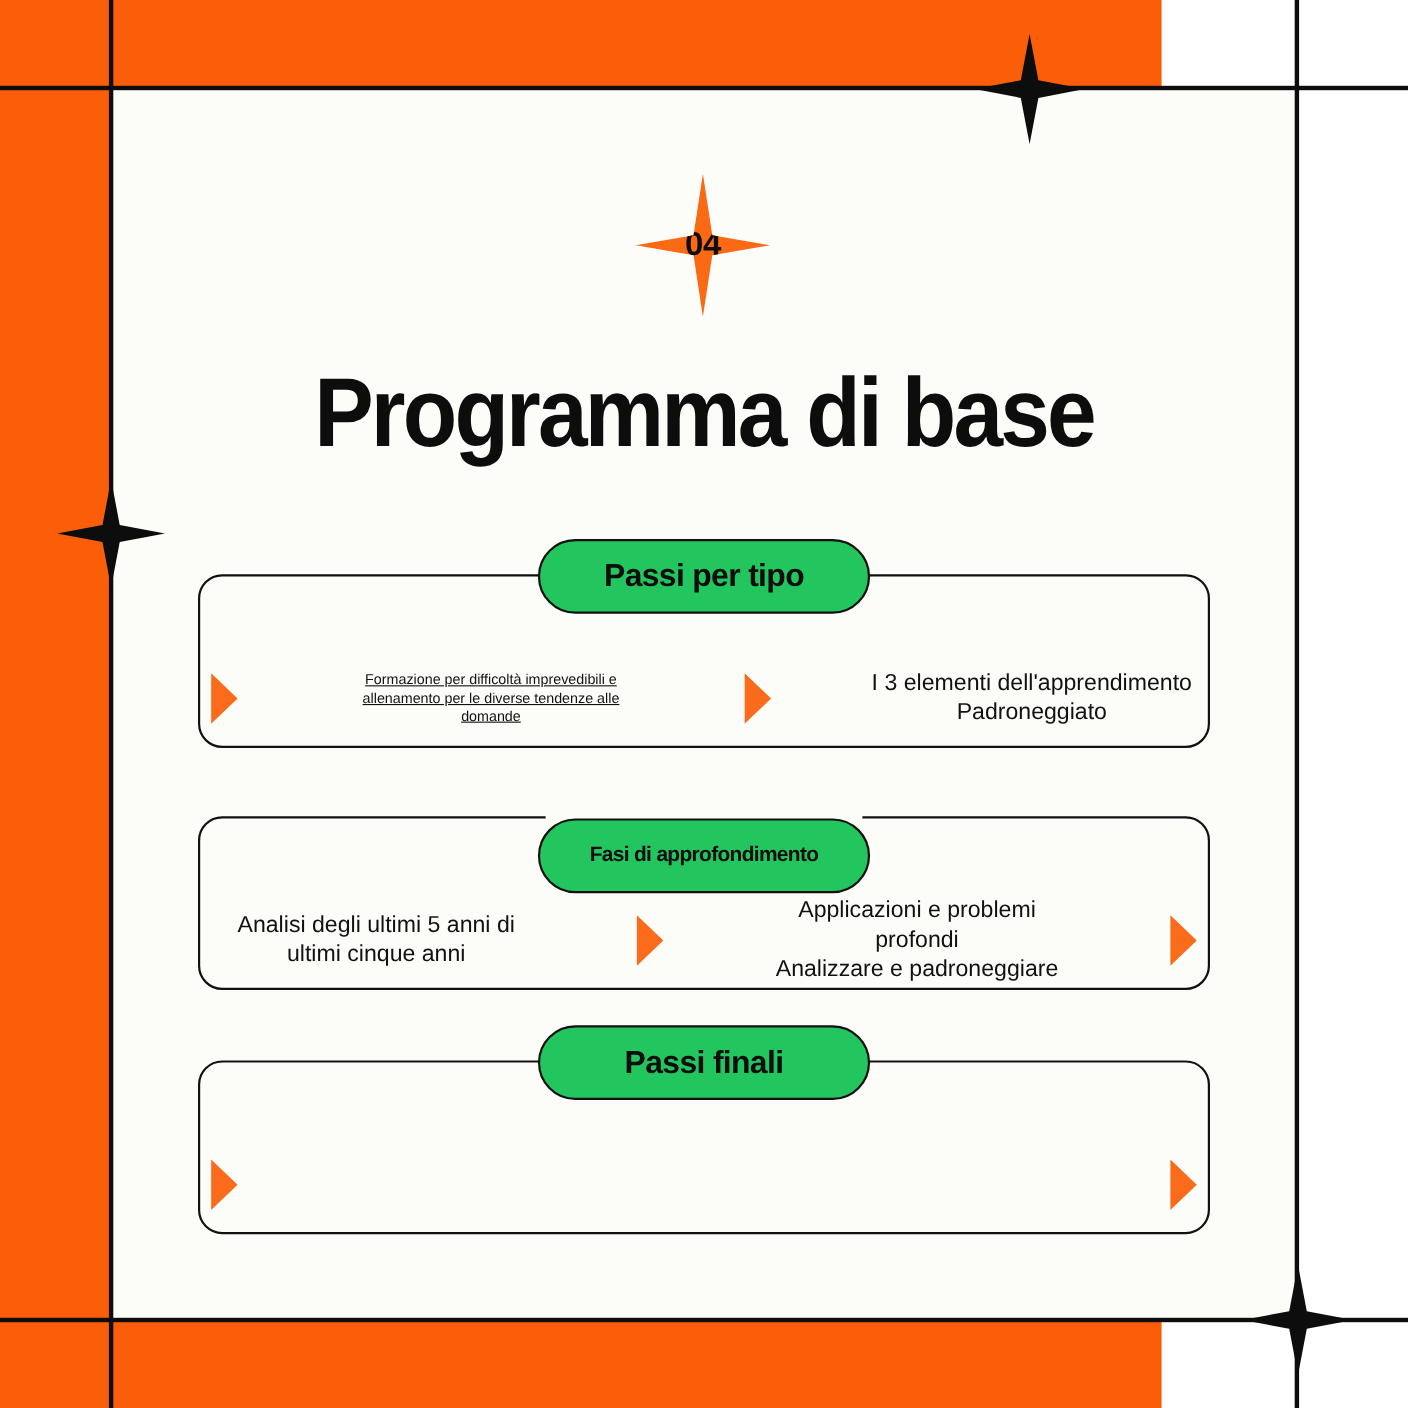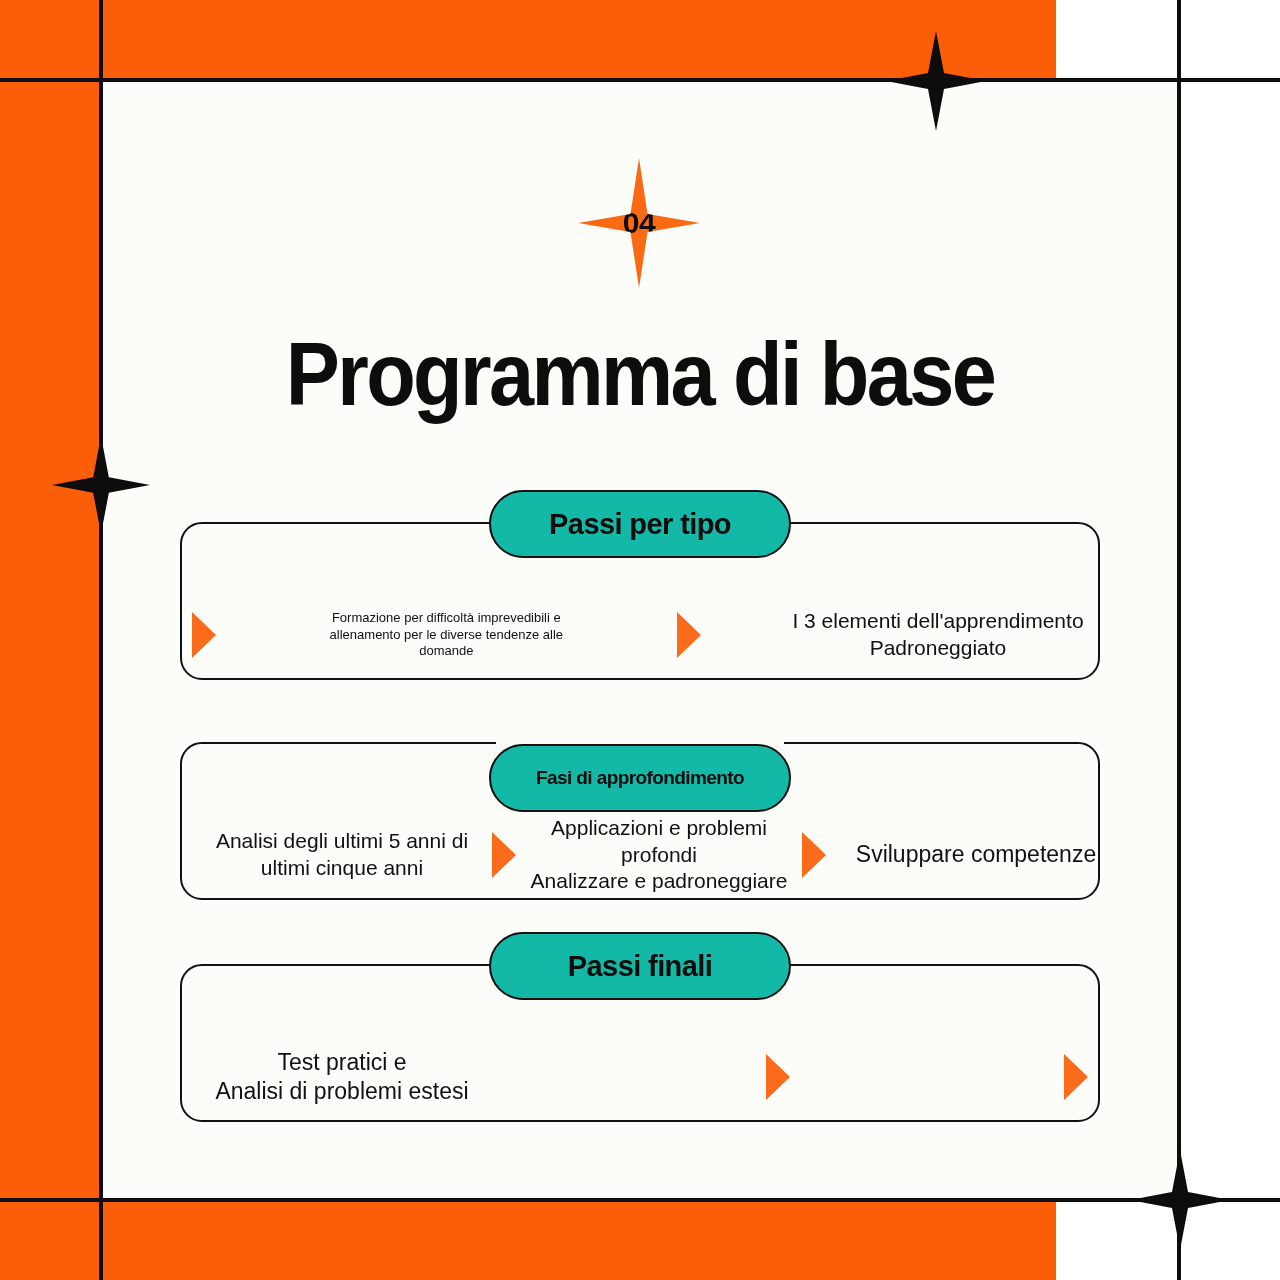--- a/index.html
+++ b/index.html
@@ -84,21 +84,21 @@
     align-items:center;
     justify-content:space-between;
     padding:0 10px;
   }
   .pill {
     position:absolute;
     left:50%;
     transform:translateX(-50%);
     top:-34px;
     width:302px; height:68px;
-    background:#14b8a6;
+    background:#22c55e;
     border:2.5px solid #111;
     border-radius:34px;
     display:flex; align-items:center; justify-content:center;
     z-index:3;
     color:#0D0D0D;
     font-weight:700;
     letter-spacing:-0.6px;
   }
   .pill.big   { font-size:29px; }
   .pill.small { font-size:19px;margin-top:34px; }
@@ -118,21 +118,21 @@
     line-height:1.28;
     flex:0 0 auto;
     padding-top:68px;
   }
   .step.c0 { width:300px; }
   .step.c1 { width:286px; }
   .step.c2 { width:300px;text-align:center; }
 
   .step.lg { font-size:23px; }
   .step.md { font-size:21px; }
-  .step.sm { font-size:13px; font-weight:400; }
+  .step.sm { font-size:13px; font-weight:400;text-decoration:underline; }
 
   .arrow {
     width:0; height:0;
     flex:0 0 auto;
     border-top:23px solid transparent;
     border-bottom:23px solid transparent;
     border-left:24px solid #FA6C1C;
     margin-top:68px;
   }
 </style>
@@ -170,27 +170,25 @@
   </div>
 
   <div class="section" id="section-1">
     <div class="section-body">
       <div class="pill-mask"></div>
       <div class="pill small">Fasi di approfondimento</div>
       <div class="step c0 md">Analisi degli ultimi 5 anni di<br>ultimi cinque anni</div>
       <div class="arrow"></div>
       <div class="step c1 md">Applicazioni e problemi profondi<br>Analizzare e padroneggiare</div>
       <div class="arrow"></div>
-      <div class="step c2 lg">Sviluppare competenze</div>
     </div>
   </div>
 
   <div class="section" id="section-2">
     <div class="section-body">
       <div class="pill-mask"></div>
       <div class="pill big">Passi finali</div>
-      <div class="step c0 lg">Test pratici e<br>Analisi di problemi estesi</div>
       <div class="arrow"></div>
       <div class="arrow"></div>
     </div>
   </div>
 
 </div>
 
 </body></html>

